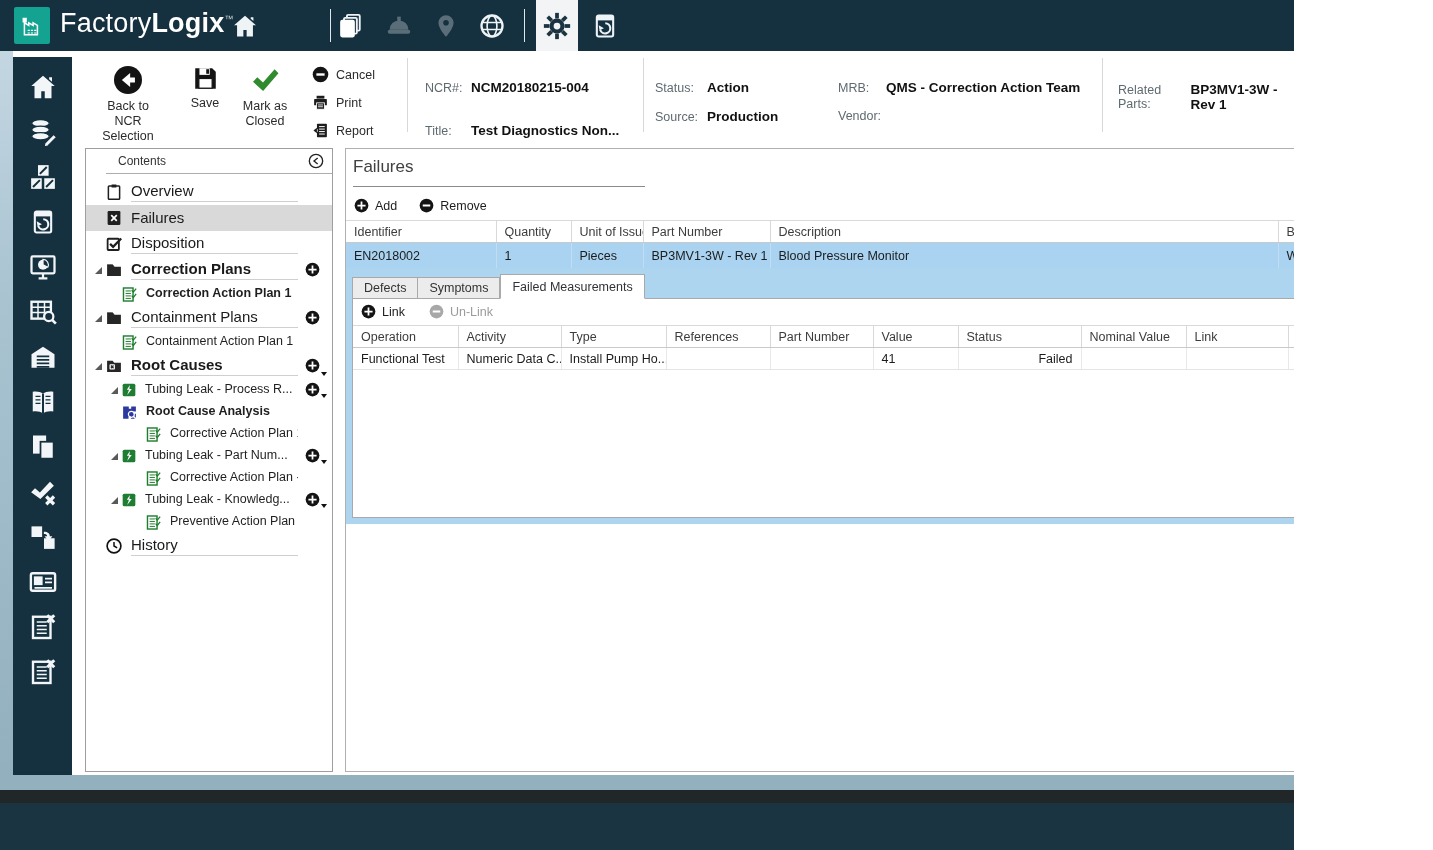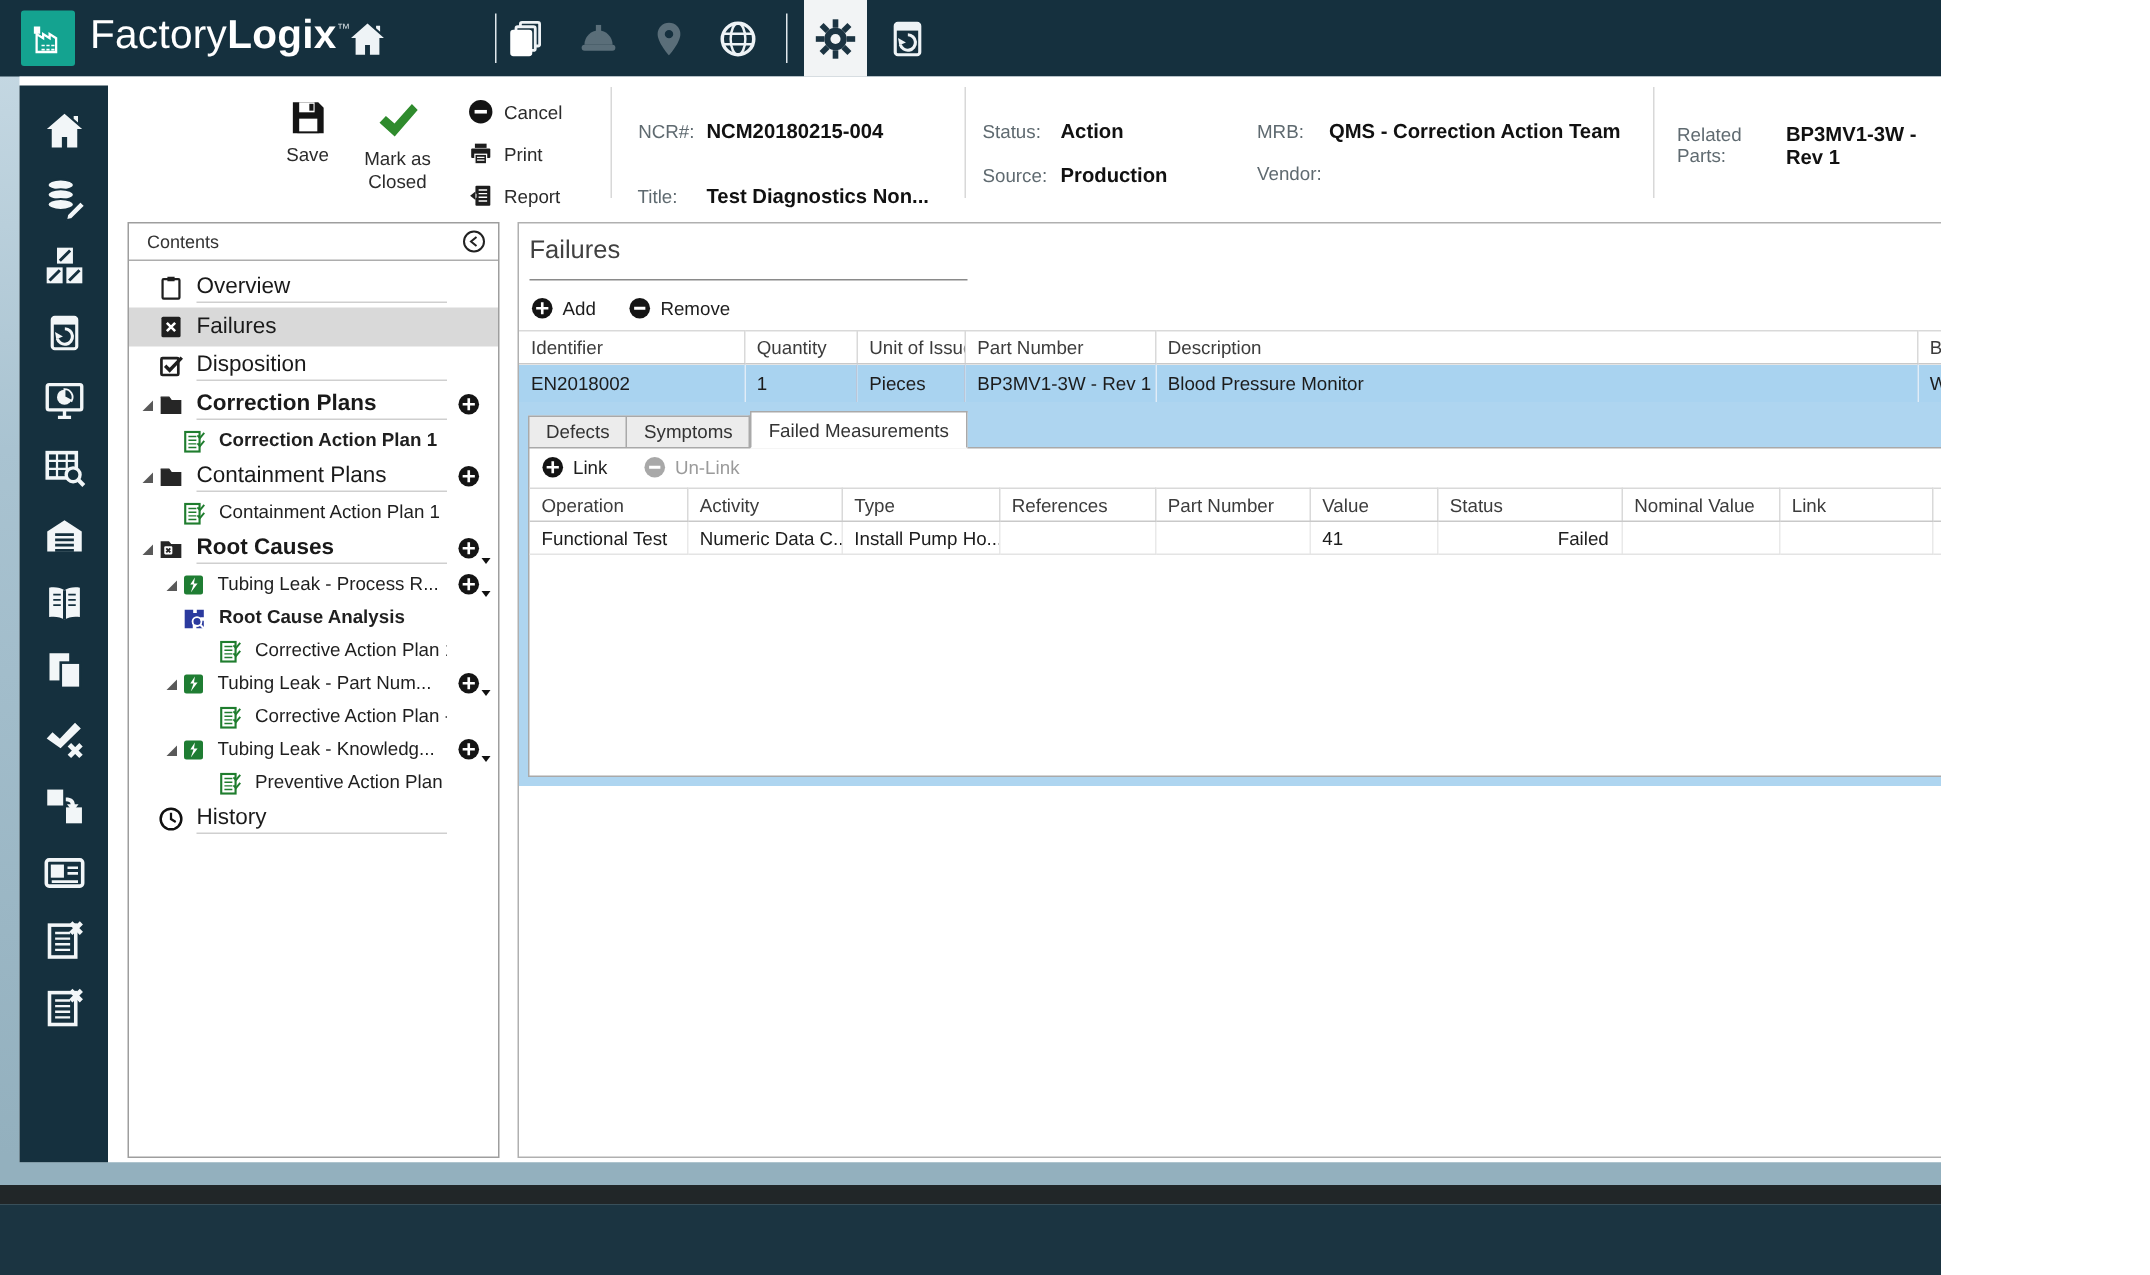--- a/index.html
+++ b/index.html
@@ -38,21 +38,21 @@
   
   .tool-btn { display:flex; flex-direction:column; align-items:center; color:#2b2b2b; }
   .tool-btn .lbl { font-size:12.5px; line-height:15px; text-align:center; margin-top:3px; }
   .mini-btn { display:flex; align-items:center; gap:7px; font-size:12.5px; color:#2b2b2b; }
   .v-sep { width:1px; background:#d8d8d8; top:58px; height:74px; }
   .info-lbl { color:#5f6a70; font-size:12.5px; }
   .info-val { color:#111; font-size:13.5px; font-weight:700; }
   .info-row { display:flex; gap:8px; align-items:baseline; }
 
   
-  .contents-panel { left:85px; top:148px; width:248px; height:624px; background:#fff; border:1px solid #9e9e9e; }
+  .contents-panel { left:85px; top:148px; width:248px; height:624px; background:#fff; border:1px solid #9e9e9e;padding-left:20px; }
   .contents-head { position:relative; height:25px; border-bottom:1px solid #adadad;
                    display:flex; align-items:center; padding:0 8px 0 12px; }
   .contents-head .t { font-size:12px; color:#333; flex:1; }
   .tree { position:absolute; left:0; top:30px; right:0; bottom:0; overflow:hidden; }
   .trow { position:relative; display:flex; align-items:center; padding-right:34px; cursor:default; }
   .trow.lg { height:26px; font-size:15px; color:#1a1a1a; }
   .trow.sm { height:22px; font-size:12.5px; color:#1f1f1f; }
   .trow.b { font-weight:700; }
   .trow.sel { background:#d9d9d9; }
   .exp { width:13px; display:flex; align-items:center; justify-content:center; color:#555; flex:0 0 13px; }
@@ -326,20 +326,29 @@
         <svg width="30" height="30" viewBox="0 0 24 24" xmlns="http://www.w3.org/2000/svg">
           <g stroke="currentColor" fill="none">
             <rect x="4" y="3.8" width="14" height="17" stroke-width="1.9"></rect>
             <path d="M7 8h8M7 11h8M7 14h8M7 17h8" stroke-width="1.3"></path>
             <path d="M15.4 2.6l5.6 5.6M21 2.6l-5.6 5.6" stroke-width="2.4"></path>
           </g>
         </svg>
       </span>
     </div>
 
+  <div class="abs tool-btn" style="left:92px; top:64px; width:72px;">
+    <span class="icon">
+        <svg width="32" height="32" viewBox="0 0 24 24" xmlns="http://www.w3.org/2000/svg">
+          <circle cx="12" cy="12" r="10.5" fill="#141414"></circle>
+          <path d="M13.6 6.8 7.4 12l6.2 5.2v-3.4h3.6V10.2h-3.6z" fill="#fff"></path>
+        </svg>
+      </span>
+    <span class="lbl"><span>Back to</span><br><span>NCR Selection</span></span>
+  </div>
   <div class="abs tool-btn" style="left:186px; top:64px; width:38px;">
     <span class="icon">
         <svg width="29" height="29" viewBox="0 0 24 24" xmlns="http://www.w3.org/2000/svg">
           <path d="M3.5 3.5h14l3 3v14h-17z" fill="#141414"></path>
           <rect x="7" y="3.5" width="8.5" height="5.5" fill="#fff"></rect>
           <rect x="12.6" y="4.3" width="2.3" height="3.8" fill="#141414"></rect>
           <rect x="6.5" y="12" width="11" height="8" fill="#fff"></rect>
           <rect x="6.5" y="12" width="11" height="8" fill="none" stroke="#141414" stroke-width="1"></rect>
         </svg>
       </span>
@@ -385,21 +394,21 @@
             <path d="M2 12l5-4v8z"></path>
           </g>
         </svg>
       </span>
       <span>Report</span>
   </div>
 
   <div class="abs v-sep" style="left:407px;"></div>
 
   <div class="abs info-row" style="left:425px; top:80px;">
-    <span class="info-lbl" style="width:38px;text-align:right;">NCR#:</span>
+    <span class="info-lbl" style="width:38px;">NCR#:</span>
       <span class="info-val">NCM20180215-004</span>
   </div>
   <div class="abs info-row" style="left:425px; top:109px;">
     <span class="info-lbl" style="width:38px;margin-top:15px;">Title:</span>
       <span class="info-val">Test Diagnostics Non...</span>
   </div>
 
   <div class="abs v-sep" style="left:643px;"></div>
 
   <div class="abs info-row" style="left:655px; top:80px;">

